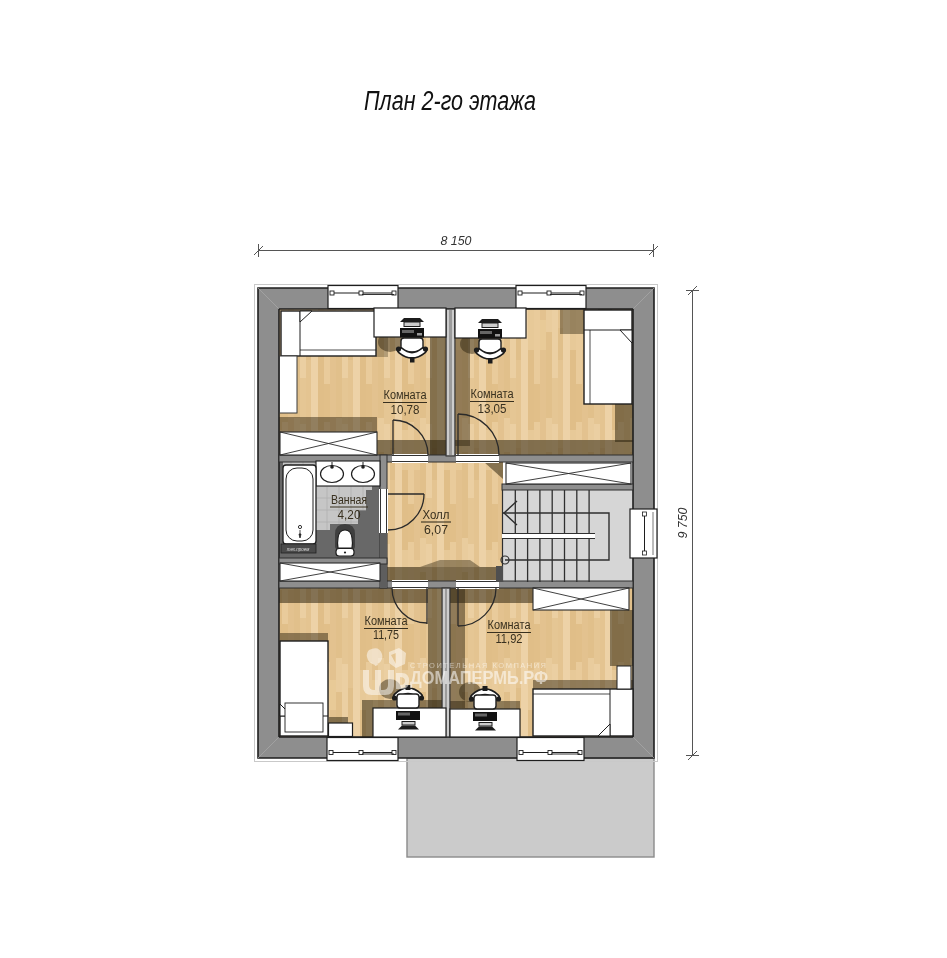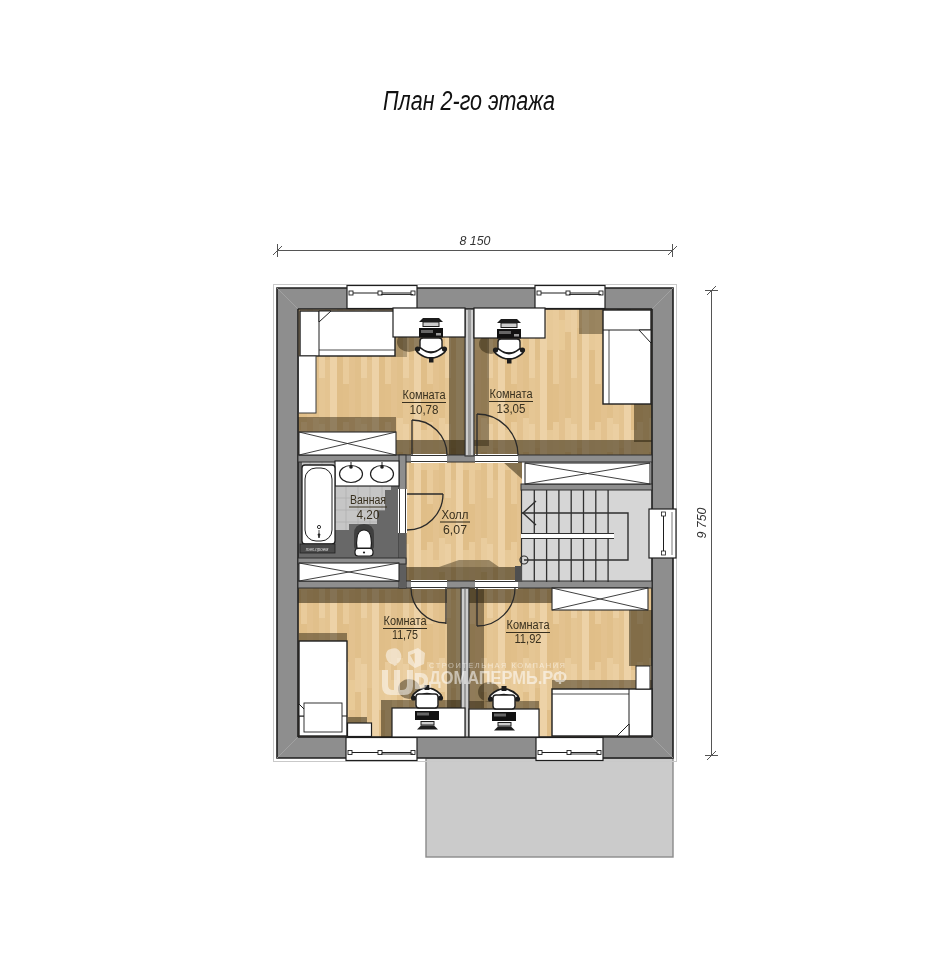--- a/index.html
+++ b/index.html
@@ -1,16 +1,16 @@
 <!DOCTYPE html>
 <html><head>
 <meta charset="utf-8">
 <style>
   html,body{margin:0;padding:0;background:#ffffff;}
-  #stage{position:relative;width:800px;height:958px;background:#7dd3fc;overflow:hidden;margin-left:19px;}
+  #stage{position:relative;width:800px;height:958px;background:#7dd3fc;overflow:hidden;}
   svg{position:absolute;left:0;top:0;}
   text{font-family:"Liberation Sans",sans-serif;}
 </style>
 </head>
 <body>
 <div id="stage">
 <svg width="947" height="958" viewBox="0 0 947 958">
 <defs>
 
   <pattern id="wd" x="0" y="0" width="42" height="120" patternUnits="userSpaceOnUse">

